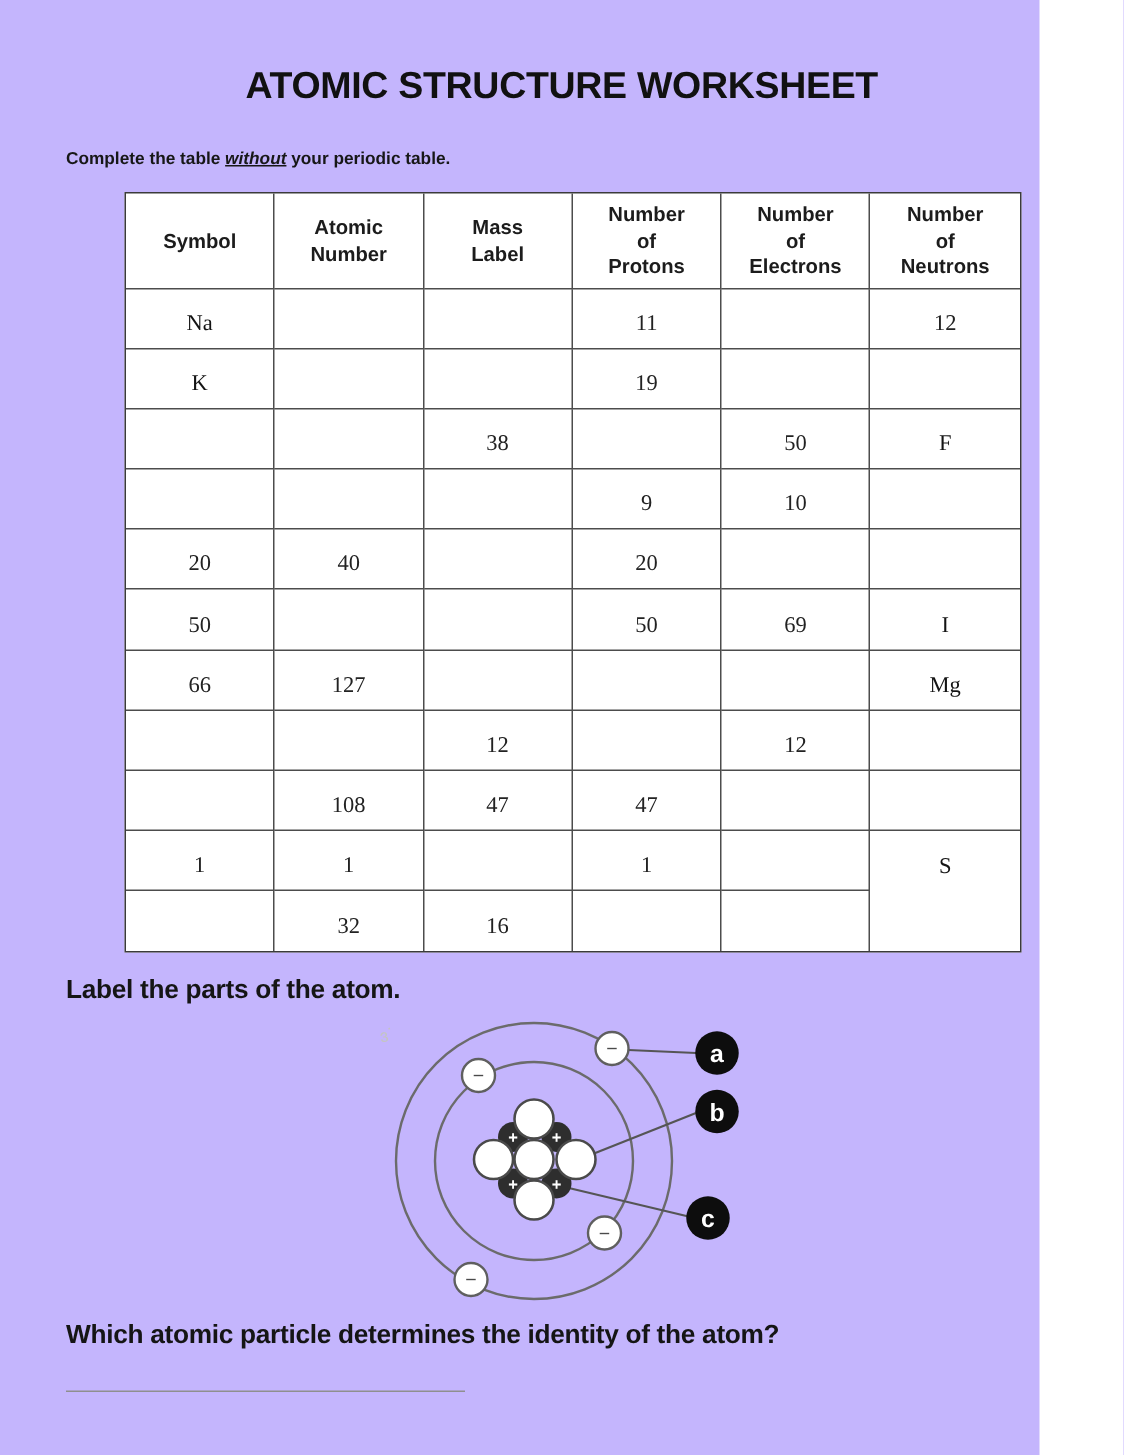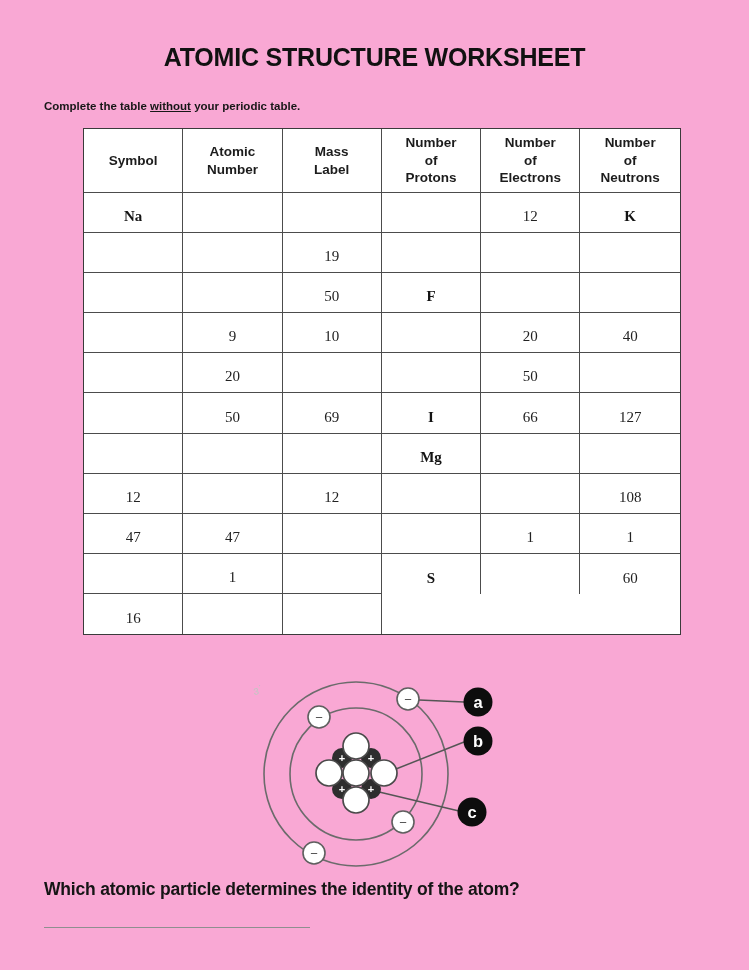--- a/index.html
+++ b/index.html
@@ -1,28 +1,28 @@
 <!DOCTYPE html>
 <html><head>
 <meta charset="utf-8">
 <style>
   * { margin:0; padding:0; box-sizing:border-box; }
   body { background:#ffffff; font-family:"Liberation Sans", sans-serif; }
-  .page { position:relative; width:749px; height:970px; background:#f9a8d4; overflow:hidden; }
+  .page { position:relative; width:693px; height:970px; background:#c4b5fd; overflow:hidden; }
 
   .title {
     position:absolute; top:43px; left:0; width:749px;
     text-align:center; font-weight:bold; font-size:25px; letter-spacing:-0.2px;
     color:#111; font-family:"Liberation Sans", sans-serif;
   }
   .instruction {
     position:absolute; top:100px; left:44px;
     font-size:11.5px; font-weight:bold; color:#171717;
   }
-  .instruction .u { text-decoration:underline; }
+  .instruction .u { text-decoration:underline;font-style:italic; }
 
   .ws-table {
     position:absolute; left:83px; top:128px;
     display:grid;
     grid-template-columns:repeat(6, 99.3px);
     grid-template-rows:64px repeat(11, 40.1px);
     border:1.6px solid #3b3b3b;
     background:#fff;
   }
   .cell {
@@ -35,21 +35,21 @@
   .th {
     display:flex; align-items:center; justify-content:center;
     text-align:center; font-weight:bold; font-size:13.5px; line-height:1.3;
     white-space:pre-line; font-family:"Liberation Sans", sans-serif;
   }
   .td {
     display:flex; align-items:flex-end; justify-content:center;
     padding-bottom:7px; font-size:15px;
     font-family:"Liberation Serif", serif; color:#222;
   }
-  .td.sym { font-weight:bold; color:#141414; }
+  .td.sym { font-weight:normal; color:#141414; }
 
   .caption {
     position:absolute; left:44px; top:649px;
     font-size:17.5px; font-weight:bold; color:#151515; letter-spacing:-0.2px;
   }
   .question {
     position:absolute; left:44px; top:879px;
     font-size:17.5px; font-weight:bold; color:#151515; letter-spacing:-0.2px;
   }
   .answer-line {
@@ -79,32 +79,34 @@
     <div class="cell th">Number
 of
 Electrons</div>
     <div class="cell th">Number
 of
 Neutrons</div>
 
     <div class="cell td sym">Na</div>
     <div class="cell td"></div>
     <div class="cell td"></div>
+    <div class="cell td">11</div>
     <div class="cell td"></div>
     <div class="cell td">12</div>
 
     <div class="cell td sym">K</div>
     <div class="cell td"></div>
     <div class="cell td"></div>
     <div class="cell td">19</div>
     <div class="cell td"></div>
 
     <div class="cell td sym"></div>
     <div class="cell td"></div>
     <div class="cell td"></div>
+    <div class="cell td">38</div>
     <div class="cell td"></div>
     <div class="cell td">50</div>
 
     <div class="cell td sym">F</div>
     <div class="cell td"></div>
     <div class="cell td"></div>
     <div class="cell td"></div>
     <div class="cell td">9</div>
     <div class="cell td">10</div>
 
@@ -145,26 +147,27 @@
 
     <div class="cell td sym"></div>
     <div class="cell td">1</div>
     <div class="cell td">1</div>
     <div class="cell td"></div>
     <div class="cell td">1</div>
     <div class="cell td"></div>
 
     <div class="cell td sym">S</div>
     <div class="cell td"></div>
-    <div class="cell td">60</div>
+    <div class="cell td">32</div>
     <div class="cell td">16</div>
     <div class="cell td"></div>
     <div class="cell td"></div>
   </div>
 
+  <p class="caption">Label the parts of the atom.</p>
 
   <svg class="diagram" width="749" height="970" viewBox="0 0 749 970">
 
     <text x="254" y="695" font-size="12" fill="#c4c4c4" transform="rotate(-10 254 695)">ɜ˙</text>
 
     <circle cx="356" cy="774" r="92" fill="none" stroke="#6b6b6b" stroke-width="1.6"></circle>
     <circle cx="356" cy="774" r="66" fill="none" stroke="#6b6b6b" stroke-width="1.6"></circle>
 
     <line x1="419" y1="700" x2="464" y2="702" stroke="#555" stroke-width="1.5"></line>
     <line x1="396" y1="769" x2="464" y2="742" stroke="#555" stroke-width="1.5"></line>

